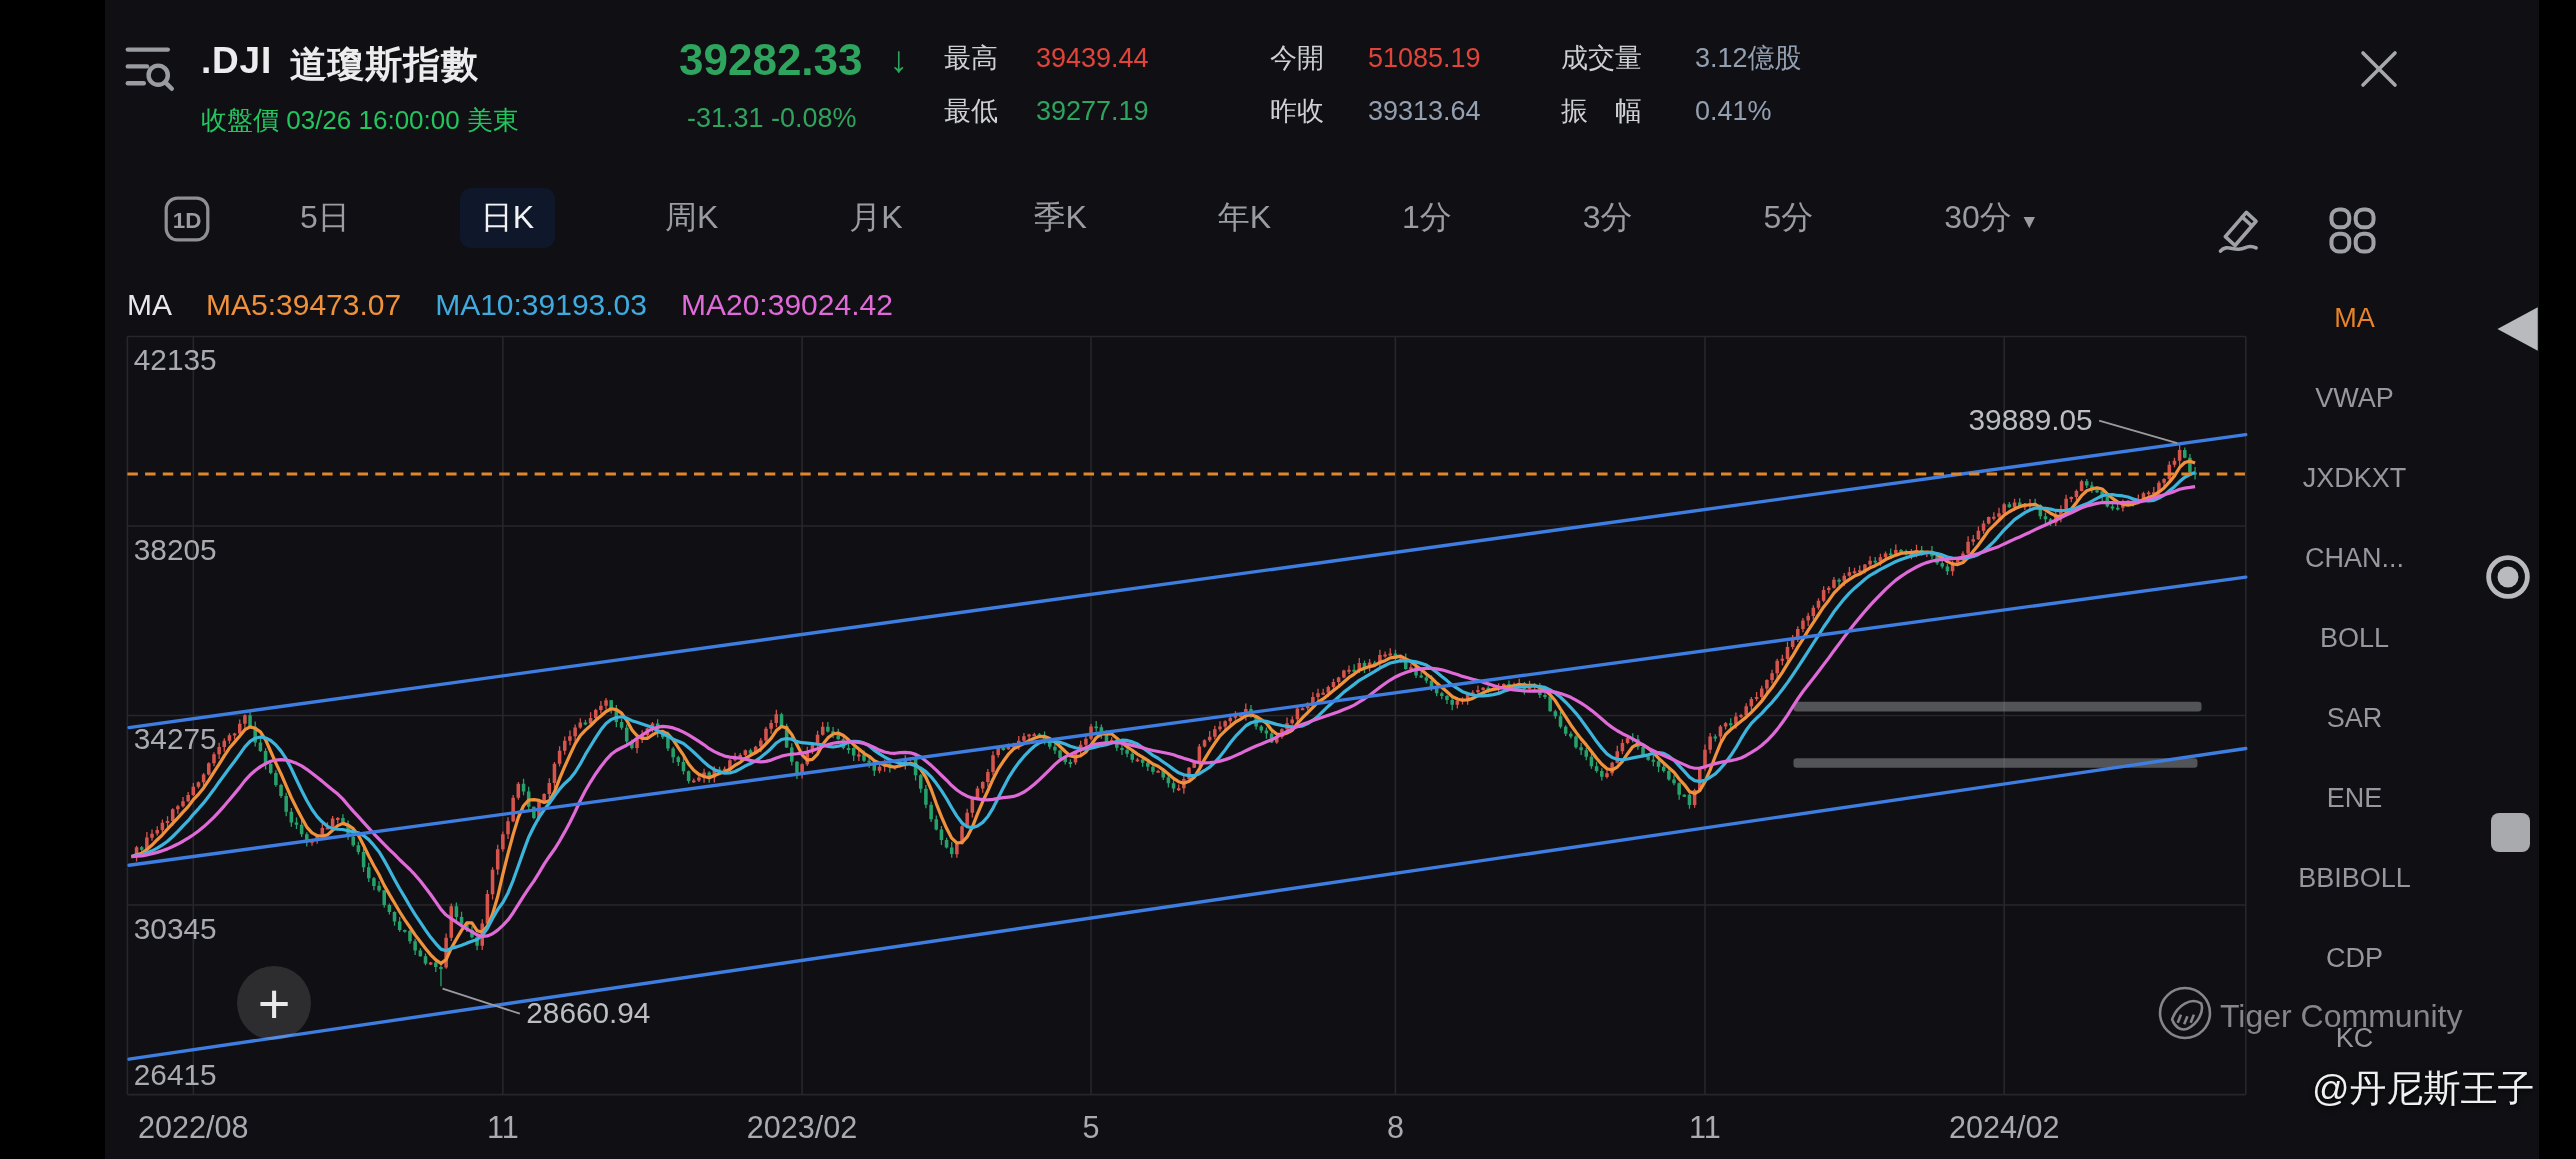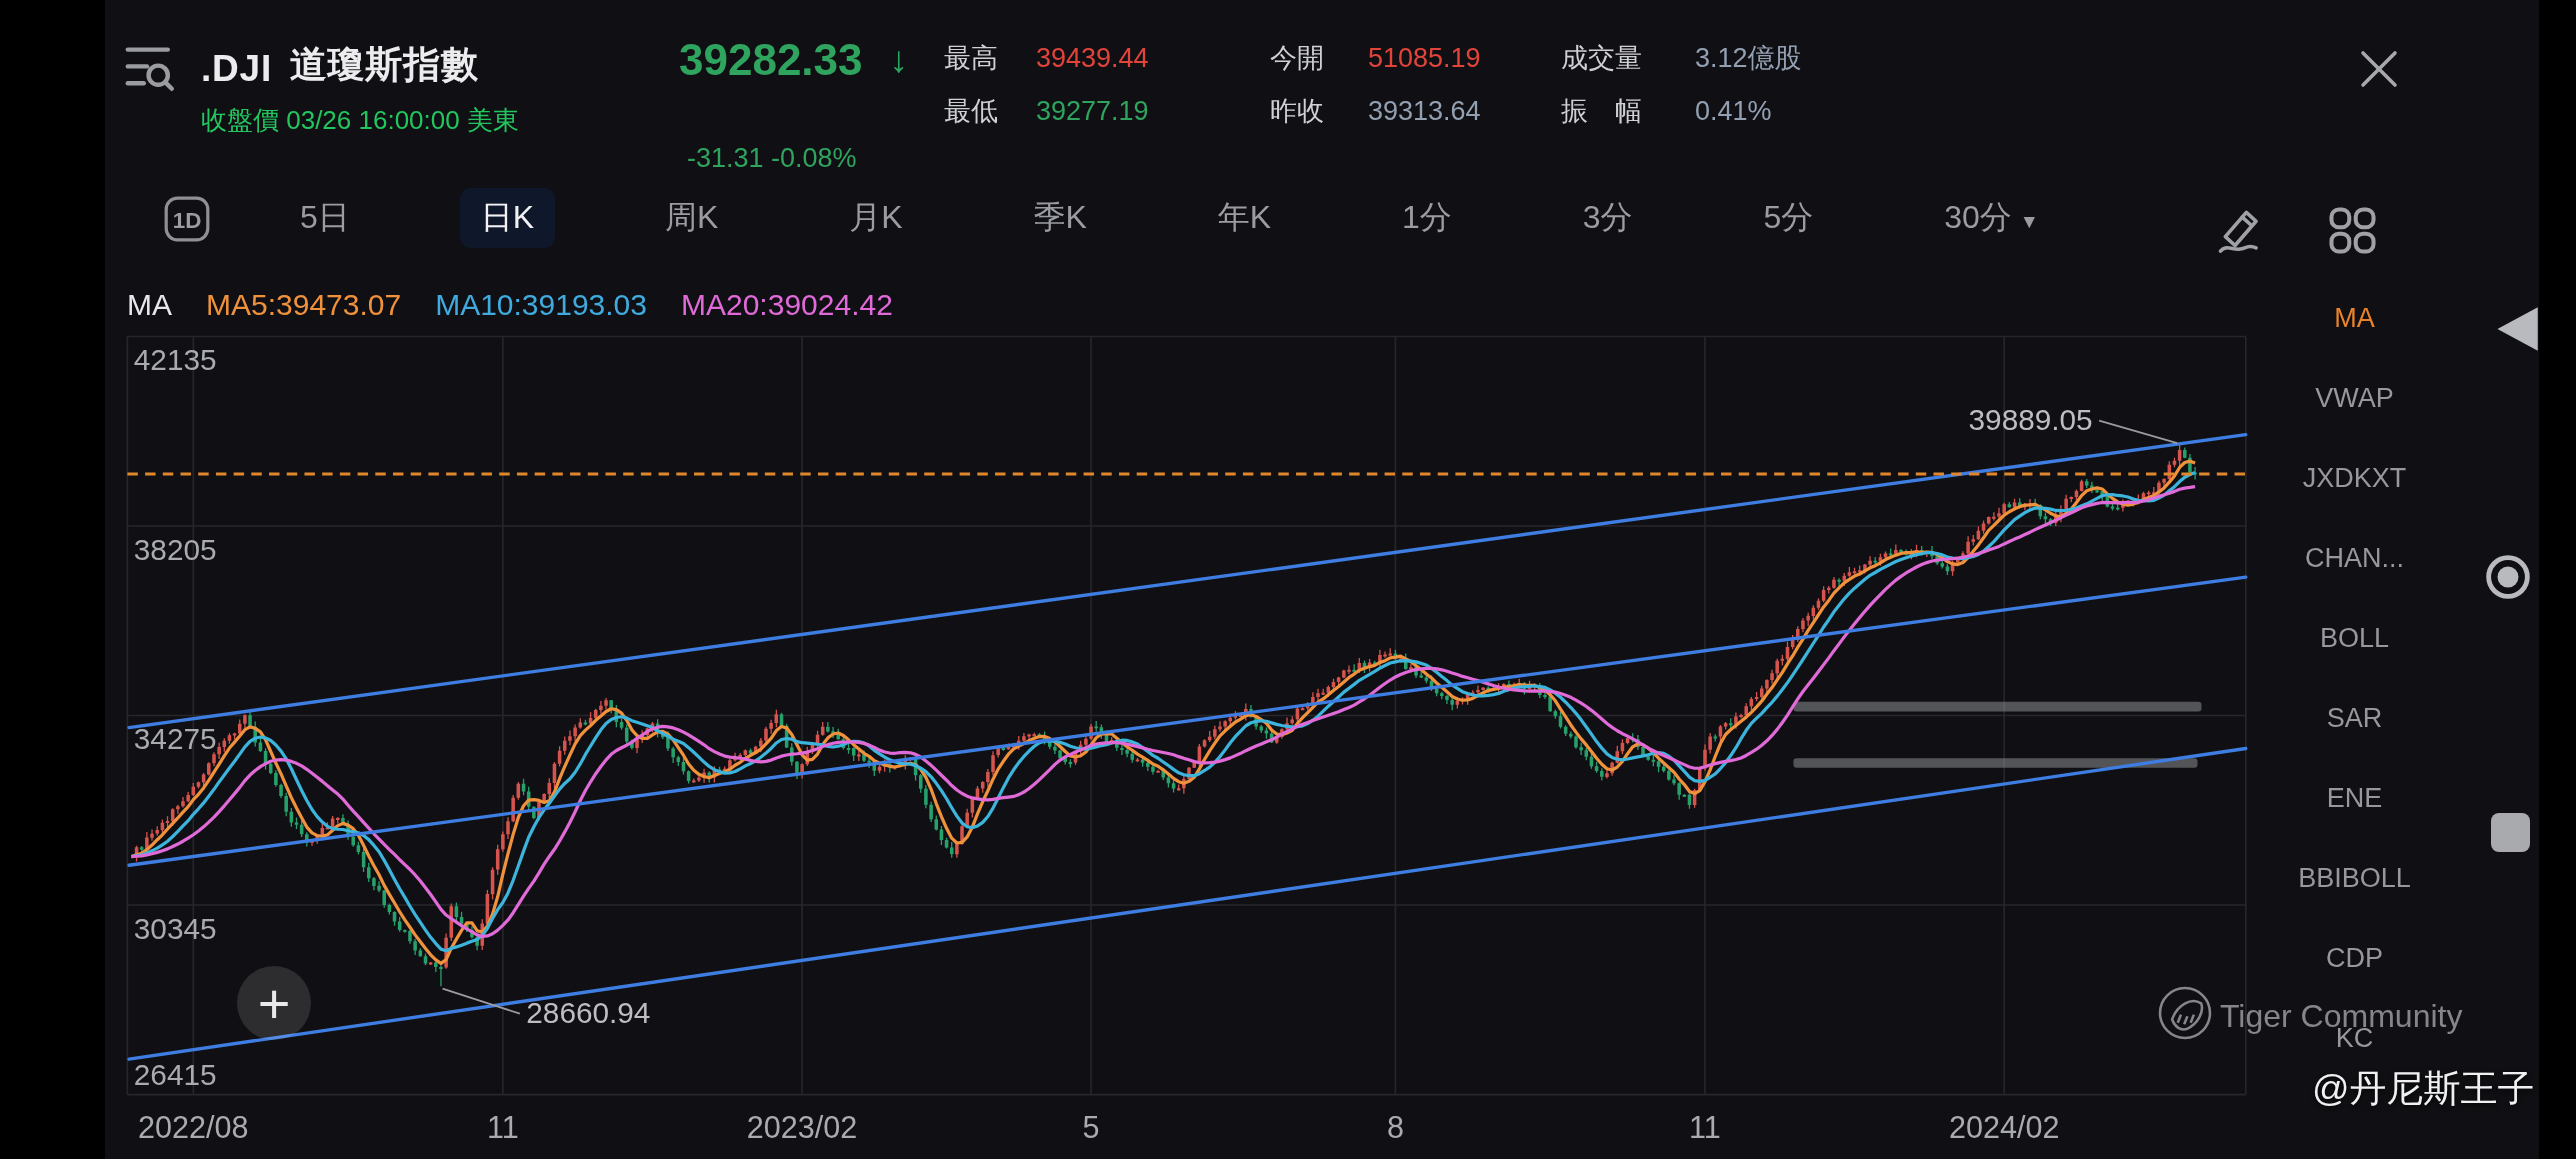--- a/index.html
+++ b/index.html
@@ -2,27 +2,27 @@
 <html style="font-size:13px"><head>
 <meta charset="utf-8">
 <style>
   html,body{margin:0;padding:0;background:#000;}
   body{width:2576px;height:1159px;position:relative;overflow:hidden;
        font-family:"Liberation Sans",sans-serif;-webkit-font-smoothing:antialiased;}
   .abs{position:absolute;}
   #app-bg{left:105px;top:0;width:2434px;height:1159px;background:#101014;}
   #chart-svg{left:0;top:0;width:2576px;height:1159px;font-family:"Liberation Sans",sans-serif;}
   
-  #symbol-row{left:201px;top:40px;display:flex;align-items:flex-end;gap:17.7px;
+  #symbol-row{left:201px;top:40px;display:flex;align-items:flex-start;gap:17.7px;
               color:#ececef;font-size:37px;font-weight:600;letter-spacing:0.8px;}
   #session-row{left:201px;top:103px;font-size:26px;color:#22c55e;}
   #price-row{left:679px;top:35px;display:flex;align-items:center;gap:27px;}
   #price-value{font-size:44px;font-weight:700;color:#2fa45e;}
   #price-arrow{font-size:37px;font-weight:700;color:#2fa45e;}
-  #change-row{left:687px;top:103px;font-size:27px;color:#2fa45e;margin-top:40px;}
+  #change-row{left:687px;top:103px;font-size:27px;color:#2fa45e;}
   #stats-grid{left:944px;top:40px;display:grid;grid-template-columns:326px 291px auto;row-gap:16px;}
   .stat-cell{display:flex;align-items:center;font-size:27px;line-height:37px;}
   .stat-label{color:#cfd0d3;}
   .stat-cell:nth-child(3n+1) .stat-label{width:92px;}
   .stat-cell:nth-child(3n+2) .stat-label{width:98px;}
   .stat-cell:nth-child(3n)   .stat-label{width:134px;}
   .tone-red{color:#e2443a;} .tone-green{color:#2fa45e;} .tone-slate{color:#93a0b2;}
   
   #range-1d{left:163px;top:195px;width:48px;height:48px;cursor:pointer;}
   #tabs-row{left:279px;top:188px;width:1781px;height:63px;display:flex;

